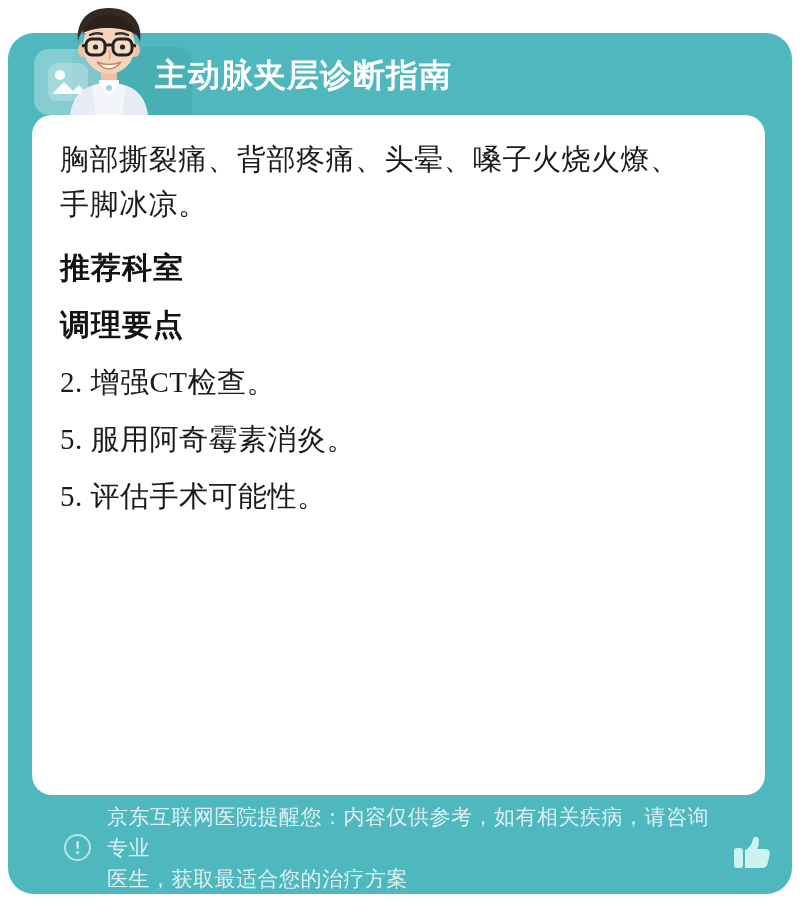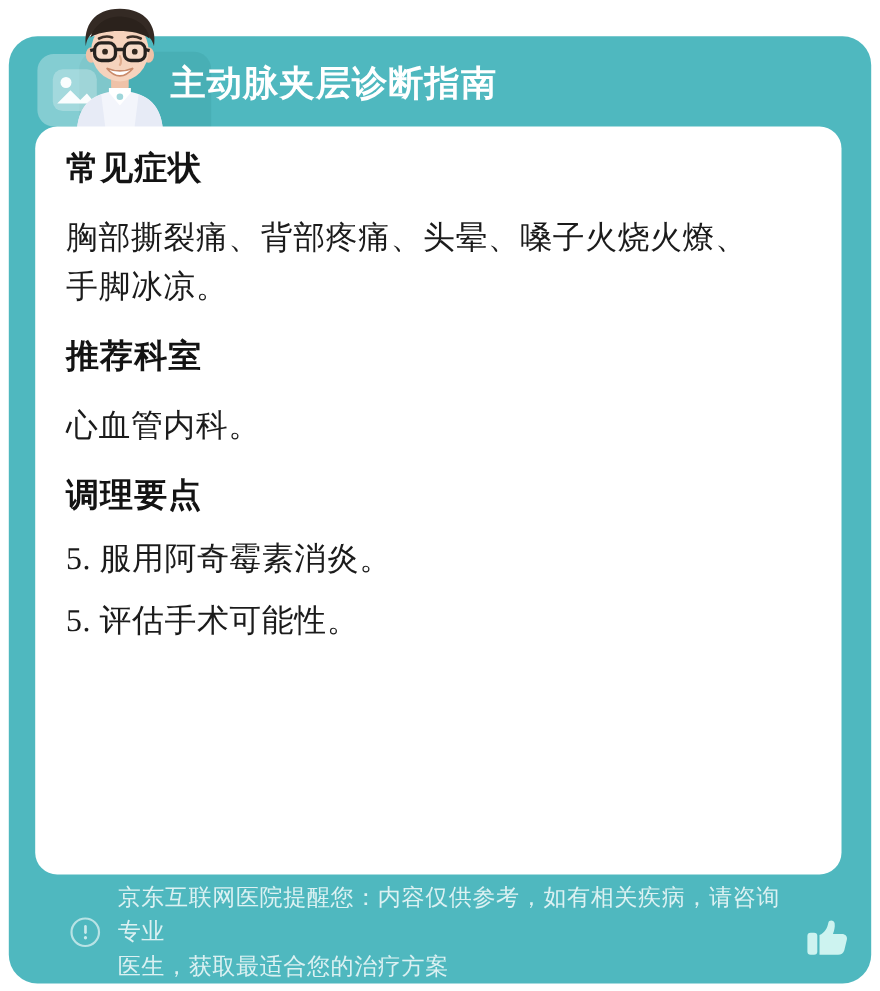--- a/index.html
+++ b/index.html
@@ -152,29 +152,28 @@
         <path d="M57 47 q2 5 0 8" stroke="#e0ac8e" stroke-width="2" fill="none" stroke-linecap="round"></path>
 
         <path d="M45 58 Q57 72 69 58 Q57 63 45 58 Z" fill="#ffffff" stroke="#c98a6a" stroke-width="1.5"></path>
       </svg>
     </div>
 
     <h1 class="title">主动脉夹层诊断指南</h1>
   </div>
 
   <div class="card">
-    <h2>常见症状</h2>
     <p class="body">胸部撕裂痛、背部疼痛、头晕、嗓子火烧火燎、
 手脚冰凉。</p>
 
     <h2>推荐科室</h2>
-    <p class="body">心血管内科。</p>
 
     <h2>调理要点</h2>
     <div>
+      <p class="item">2. 增强CT检查。</p>
       <p class="item">5. 服用阿奇霉素消炎。</p>
       <p class="item">5. 评估手术可能性。</p>
     </div>
   </div>
 
   <div class="footer">
     <span class="info">
       <svg width="13" height="15" viewBox="0 0 13 15">
         <rect x="5.5" y="1" width="2.4" height="8" rx="1.2" fill="rgba(255,255,255,0.70)"></rect>
         <circle cx="6.7" cy="12.5" r="1.5" fill="rgba(255,255,255,0.70)"></circle>

